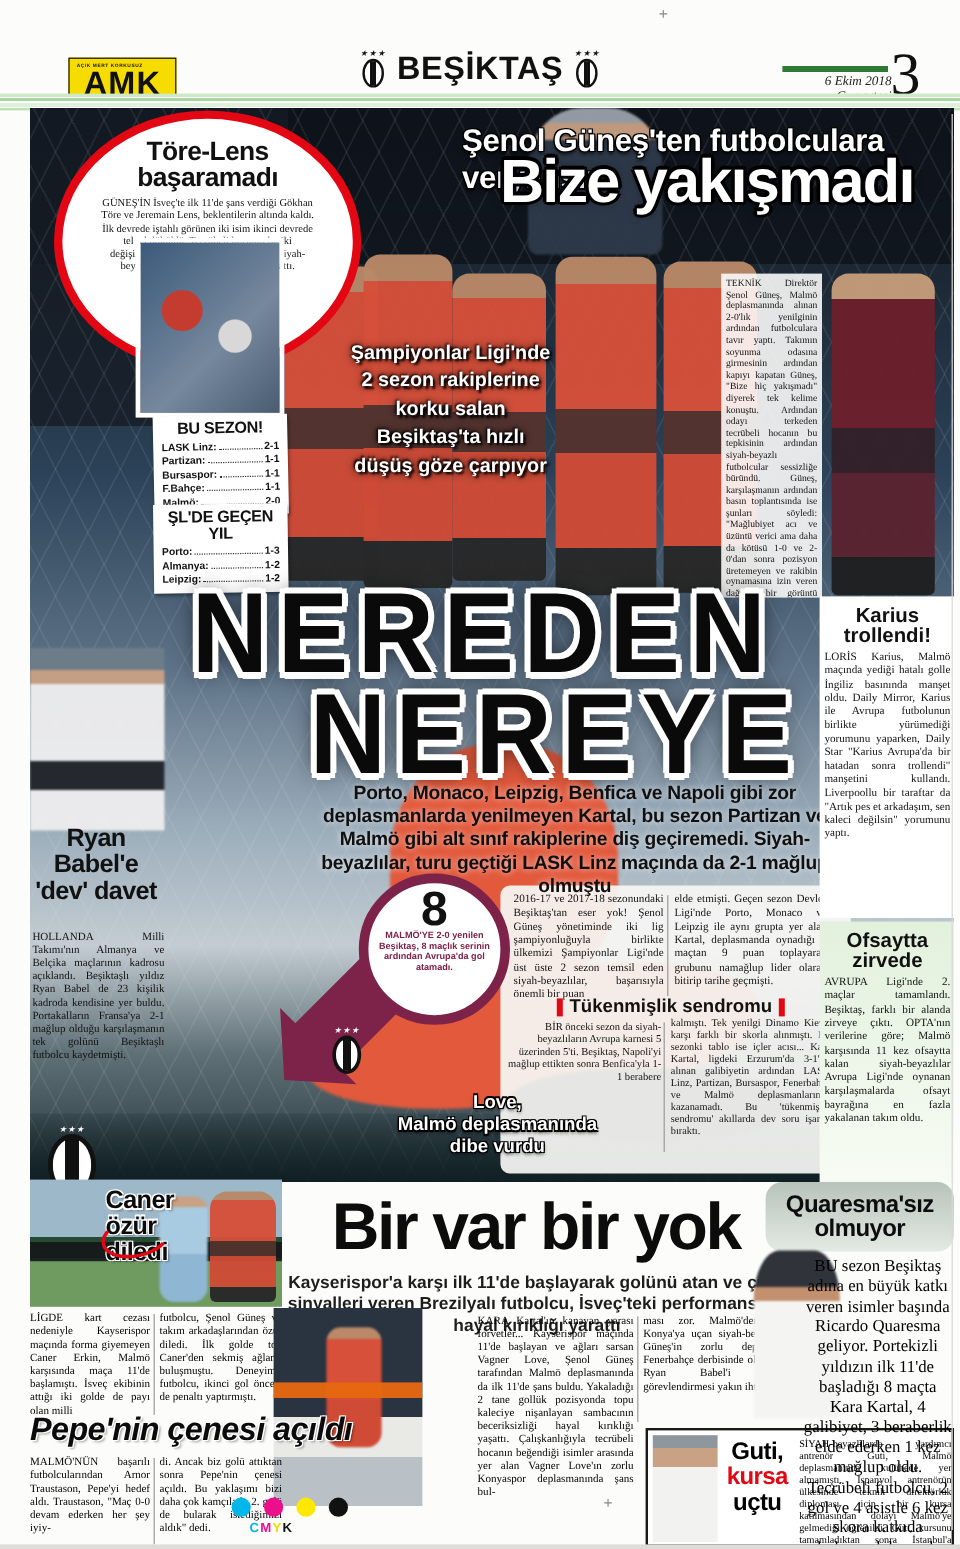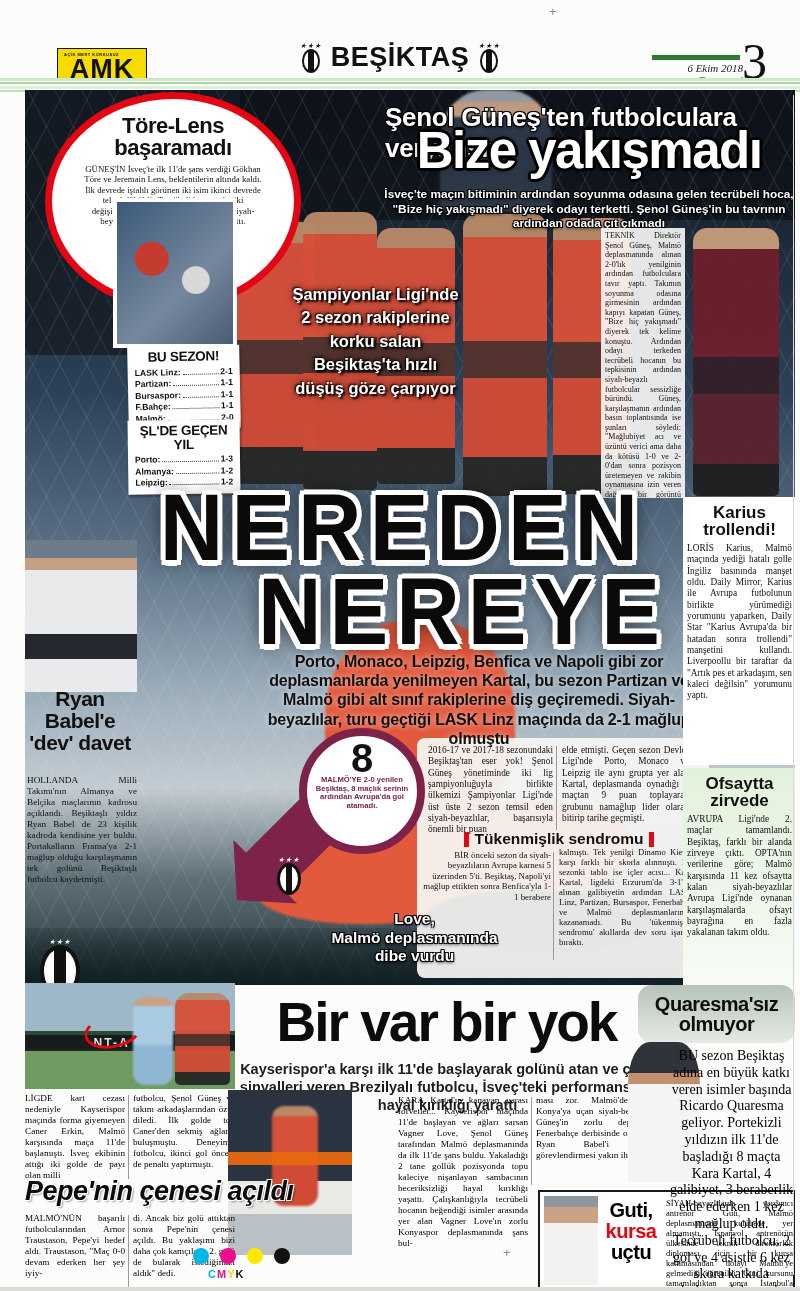--- a/index.html
+++ b/index.html
@@ -221,21 +221,20 @@
     <div class="darkbottom"></div>
     <div class="lightpanel"></div>
 
     <div class="abs tore">
       <h2>Töre-Lens başaramadı</h2>
       <p>GÜNEŞ'İN İsveç'te ilk 11'de şans verdiği Gökhan Töre ve Jeremain Lens, beklentilerin altında kaldı. İlk devrede iştahlı görünen iki isim ikinci devrede tel tel döküldü. Tecrübeli hocanın bu iki değişiklikle kadro rotasyonu tutmaması siyah-beyazlı taraftarlar arasında endişe yarattı.</p>
     </div>
 
     <div class="abs kicker ob-thin">Şenol Güneş'ten futbolculara veryansın:</div>
     <div class="abs mainhead ob">Bize yakışmadı</div>
-    <div class="abs deck ob-thin">İsveç'te maçın bitiminin ardından soyunma odasına gelen tecrübeli hoca, "Bize hiç yakışmadı" diyerek odayı terketti. Şenol Güneş'in bu tavrının ardından odada çıt çıkmadı</div>
     <div class="abs mainbody">TEKNİK Direktör Şenol Güneş, Malmö deplasmanında alınan 2-0'lık yenilginin ardından futbolculara tavır yaptı. Takımın soyunma odasına girmesinin ardından kapıyı kapatan Güneş, "Bize hiç yakışmadı" diyerek tek kelime konuştu. Ardından odayı terkeden tecrübeli hocanın bu tepkisinin ardından siyah-beyazlı futbolcular sessizliğe büründü. Güneş, karşılaşmanın ardından basın toplantısında ise şunları söyledi: "Mağlubiyet acı ve üzüntü verici ama daha da kötüsü 1-0 ve 2-0'dan sonra pozisyon üretemeyen ve rakibin oynamasına izin veren dağınık bir görüntü ortaya koymamızdı. Bir maç istemeden kazanılmaz."</div>
 
     <div class="abs inset"></div>
     <div class="abs scorebox bu-sezon">
       <h3>BU SEZON!</h3>
       <div class="row">
           <span>LASK Linz:</span>
           <span class="lead-dots"></span>
           <span>2-1</span>
         </div>
@@ -332,20 +331,25 @@
       <div>Malmö deplasmanında</div>
       <div>dibe vurdu</div>
     </div>
   </section>
 
   <div class="abs caner-photo">
     <div class="board">NT-A CAR</div>
     <div class="player caner-p1 abs"></div>
     <div class="caner-p2"></div>
   </div>
+  <div class="abs caner-title ow-thin">
+    <div>Caner</div>
+    <div>özür</div>
+    <div>diledi</div>
+  </div>
   <div class="abs scribble"></div>
   <div class="abs serif caner-c1">LİGDE kart cezası nedeniyle Kayserispor maçında forma giyemeyen Caner Erkin, Malmö karşısında maça 11'de başlamıştı. İsveç ekibinin attığı iki golde de payı olan milli</div>
   <div class="vdiv" style="left:128px; top:1095px; height:84px;"></div>
   <div class="abs serif caner-c2">futbolcu, Şenol Güneş ve takım arkadaşlarından özür diledi. İlk golde top Caner'den sekmiş ağlarla buluşmuştu. Deneyimli futbolcu, ikinci gol öncesi de penaltı yaptırmıştı.</div>
 
   <div class="abs bigvar">Bir var bir yok</div>
   <div class="abs bigvar-deck">Kayserispor'a karşı ilk 11'de başlayarak golünü atan ve çıkış sinyalleri veren Brezilyalı futbolcu, İsveç'teki performansıyla hayal kırıklığı yarattı</div>
 
   <div class="abs love-photo">
     <div class="pl"></div>

